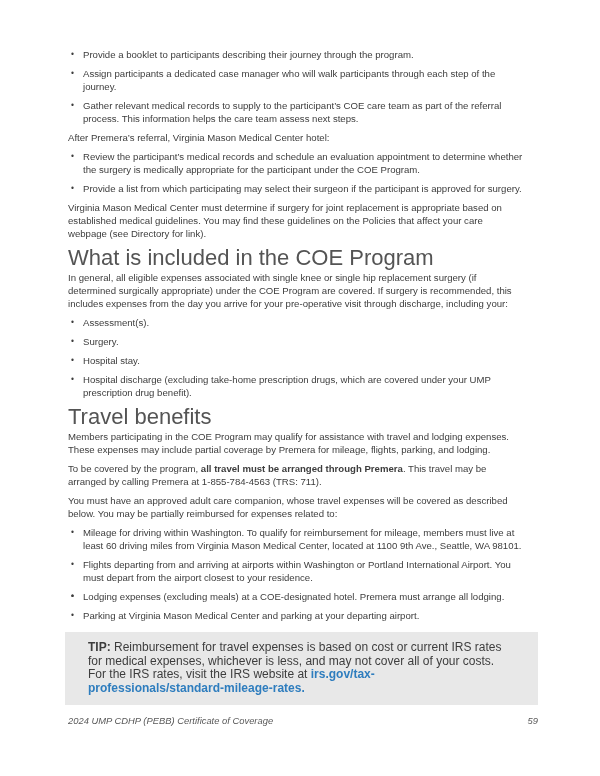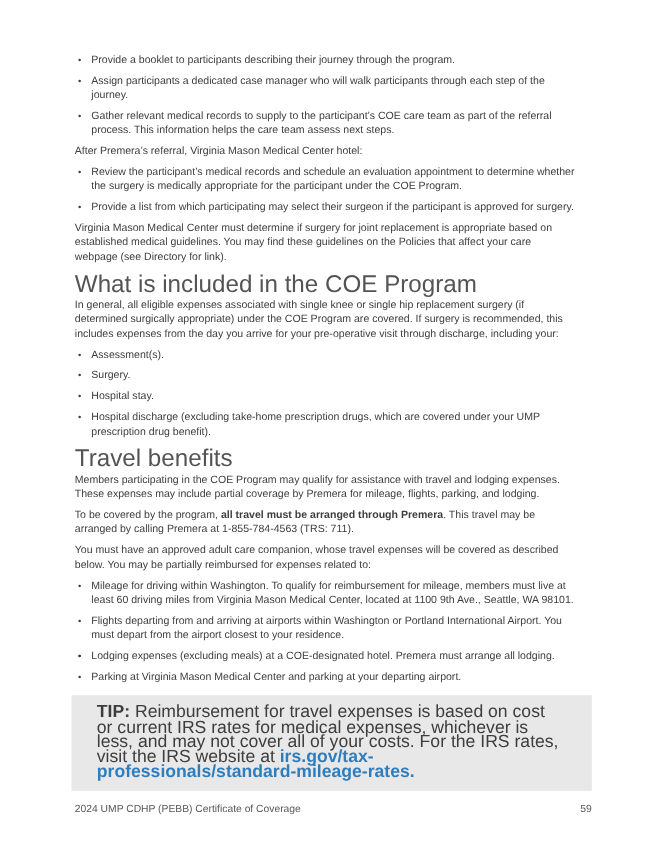--- a/index.html
+++ b/index.html
@@ -35,34 +35,35 @@
     color: #545454;
     margin: 8px 0 4px;
     width: 470px;
   }
   .bold { font-weight: bold; }
   .tipbox {
     background: #e8e8e8;
     width: 473px;
     margin: 10px 0 0 -3px;
     padding: 9px 30px 10px 23px;
-    font-size: 16px; line-height: 13.5px;
+    font-size: 12px; line-height: 13.5px;
   }
   .link {
     color: #2e7dbe;
     font-weight: bold;
     cursor: pointer;
     text-decoration: none;
   }
   .footer {
     display: flex;
     justify-content: space-between;
     align-items: center;
     width: 470px;
     margin-top: 9px;
+    font-style: italic;
     color: #595959;
     font-size: 9.4px;
     line-height: 13px;
   }
 </style>
 </head>
 <body>
 
 <div class="page body-text">
 

